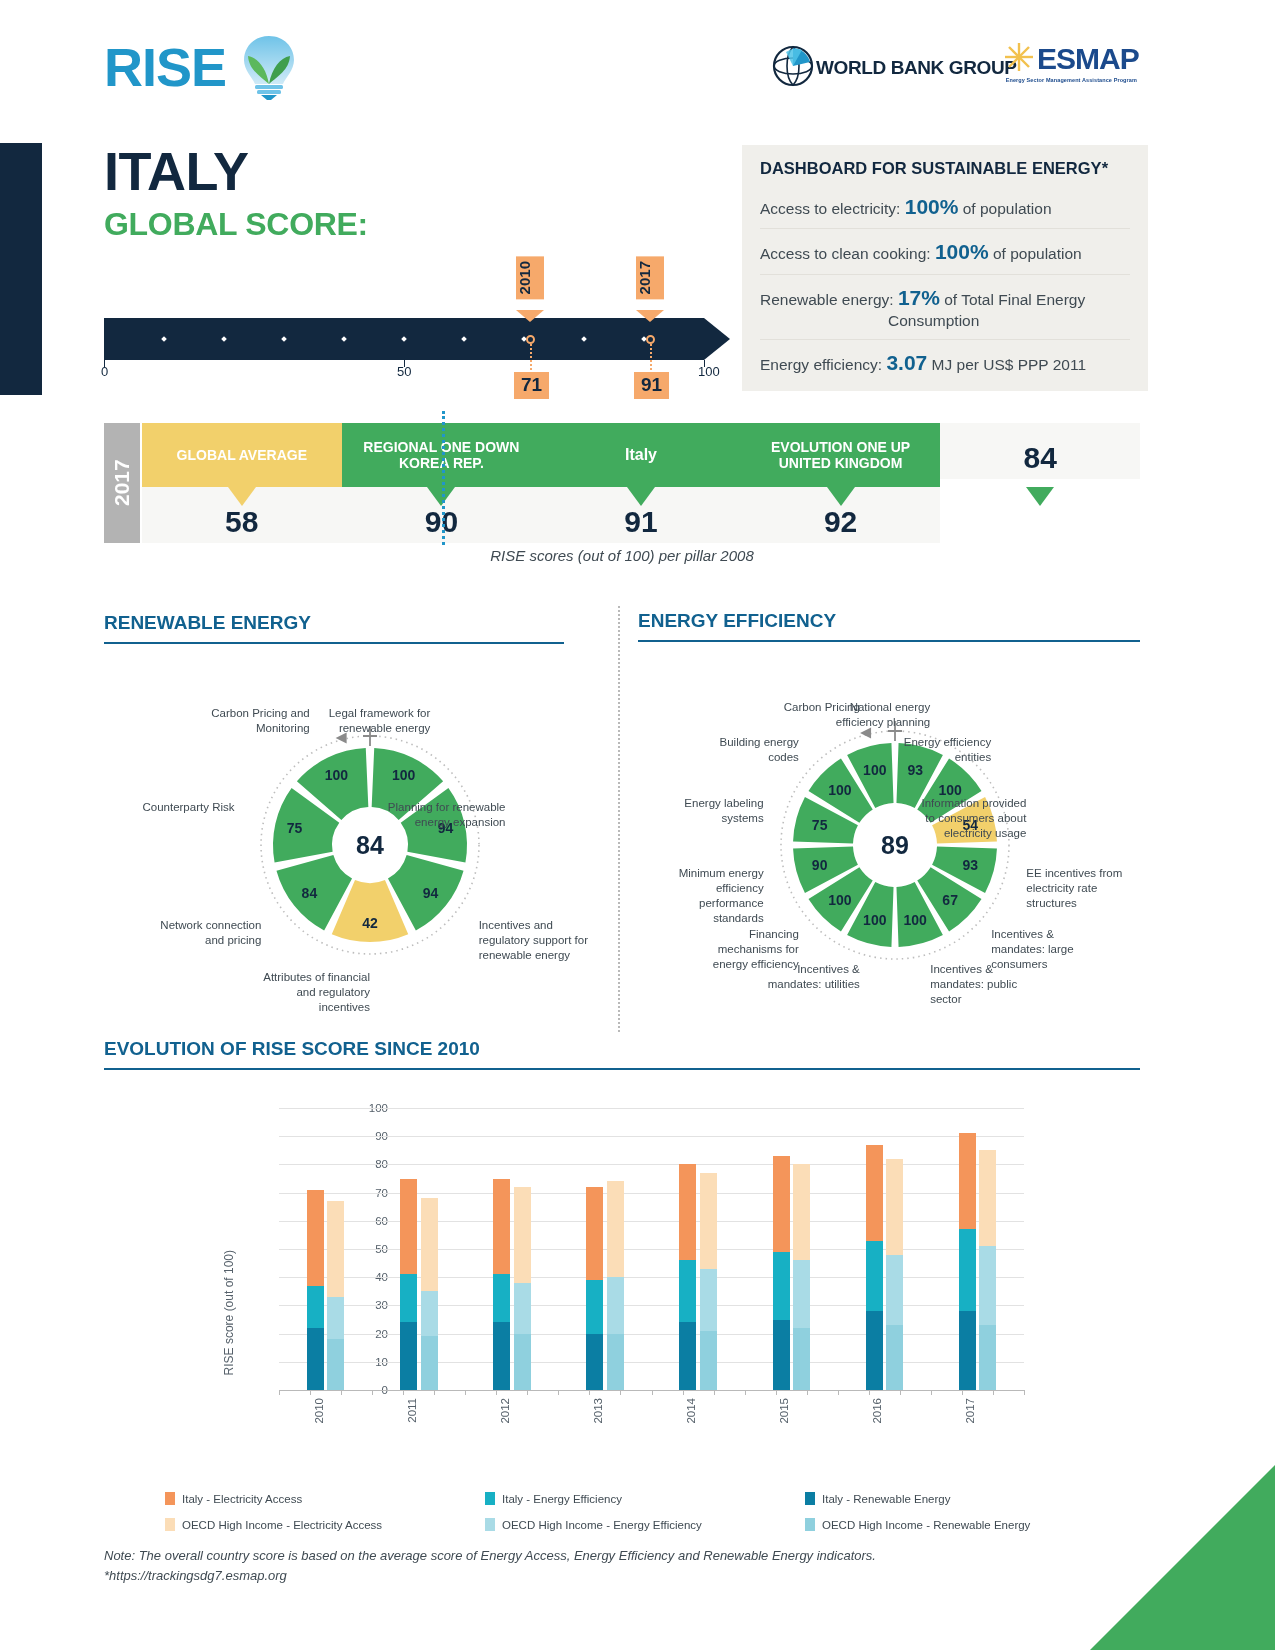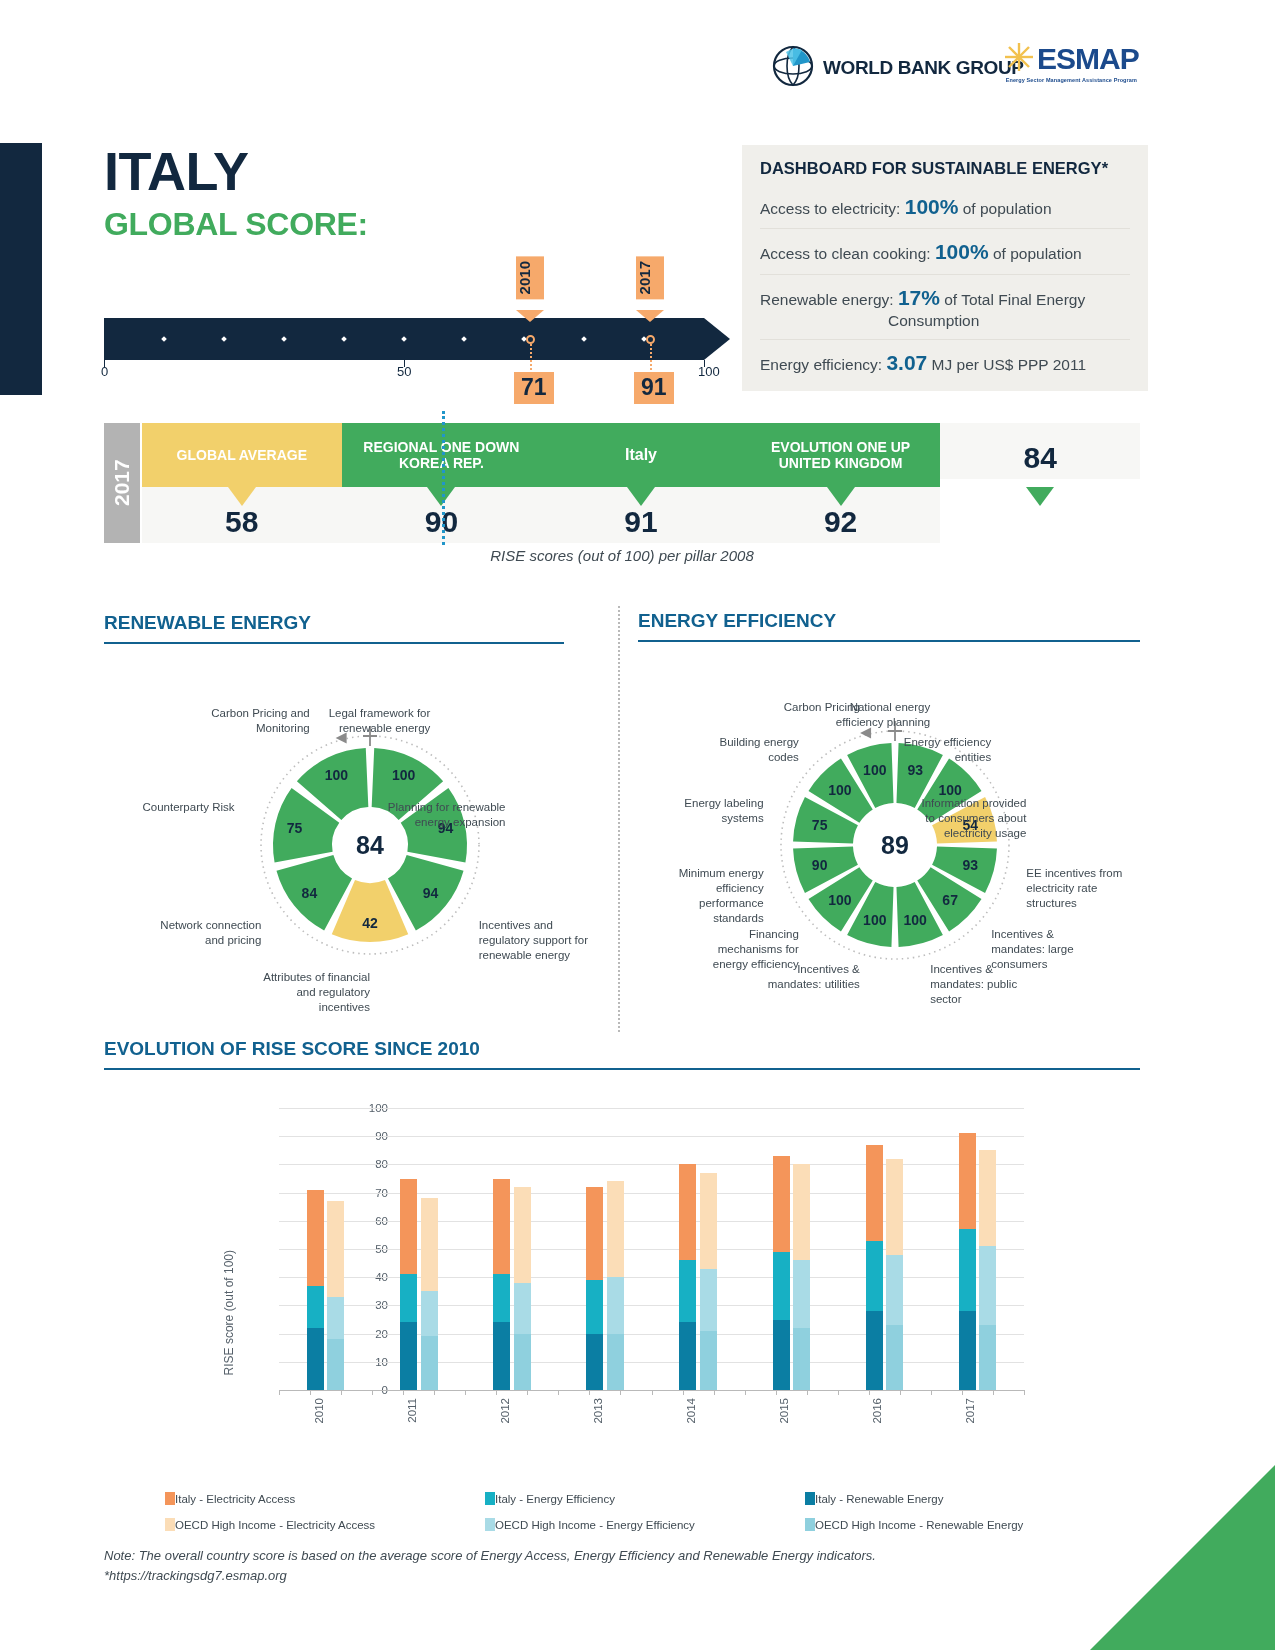--- a/index.html
+++ b/index.html
@@ -22,21 +22,21 @@
     border-bottom: 185px solid #41ab5d;
   }
   
   .header { position: absolute; left: 0; top: 0; width: 1275px; height: 120px; }
   .rise-logo { position: absolute; left: 104px; top: 34px; display: flex; align-items: center; }
   .rise-word {
     font-size: 54px; font-weight: bold; color: #2196c9;
     letter-spacing: -1px; font-family: "Liberation Sans", sans-serif;
   }
   .bulb { position: relative; width: 58px; height: 66px; margin-left: 14px; }
-  .wb-logo { position: absolute; left: 772px; top: 45px; display: flex; align-items: center; gap: 9px; }
+  .wb-logo { position: absolute; left: 772px; top: 45px; display: flex; align-items: center; gap: 2px; }
   .wb-text { font-size: 19px; font-weight: bold; color: #12283f; letter-spacing: -0.4px; }
   .esmap-logo { position: absolute; left: 1004px; top: 42px; text-align: center; }
   .esmap-word { font-size: 30px; font-weight: bold; color: #1b4a8c; letter-spacing: -1px; }
   .esmap-sub { font-size: 5.5px; font-weight: bold; color: #1b4a8c; letter-spacing: 0.1px; margin-top: 1px; }
   
   .country-title {
     position: absolute; left: 104px; top: 140px;
     font-size: 54px; font-weight: bold; color: #12283f; letter-spacing: -0.5px;
   }
   .global-score-label {
@@ -90,21 +90,21 @@
   }
   .tl-circle {
     position: absolute; width: 9px; height: 9px; border-radius: 50%;
     border: 2px solid #f6a96b; background: #12283f;
   }
   .tl-dashline {
     position: absolute; width: 0; border-left: 2px dotted #f6a96b;
   }
   .tl-score {
     position: absolute; background: #f6a96b; color: #12283f;
-    font-size: 23px; font-weight: bold; padding: 2px 7px 3px 7px;
+    font-size: 19px; font-weight: bold; padding: 2px 7px 3px 7px;
   }
   
   .compare { position: absolute; left: 104px; top: 423px; width: 1036px; height: 120px; }
   .cmp-year {
     position: absolute; left: 0; top: 0; width: 36px; height: 120px;
     background: #b3b3b3; color: #ffffff; font-size: 21px; font-weight: bold;
     writing-mode: vertical-rl; transform: rotate(180deg);
     display: flex; align-items: center; justify-content: center;
   }
   .cmp-cols { position: absolute; left: 38px; top: 0; width: 998px; height: 120px; display: flex; }
@@ -180,37 +180,56 @@
   .bar { position: absolute; bottom: 0; width: 17px; }
   .bar-seg { position: absolute; left: 0; width: 100%; }
   .xlabel {
     position: absolute; top: 308px; font-size: 11.5px; color: #55606a;
     writing-mode: vertical-rl; transform: rotate(180deg);
   }
   .xtick { position: absolute; top: 300px; width: 1px; height: 5px; background: #b9b9b9; }
   
   .legend { position: absolute; left: 165px; top: 1492px; width: 900px; }
   .leg-col { position: absolute; }
-  .leg-item { display: flex; align-items: center; margin-bottom: 13px; }
+  .leg-item { display: flex; align-items: center; gap: 7px; margin-bottom: 13px; }
   .leg-swatch { width: 10px; height: 13px; flex-shrink: 0; }
   .leg-text { font-size: 11.5px; color: #3f4a52; }
   
   .note {
     position: absolute; left: 104px; top: 1546px; width: 960px;
     font-size: 13px; font-style: italic; color: #3f4a52; line-height: 1.55;
   }
 </style>
 </head>
 <body>
 
 <div class="edge-left"></div>
 <div class="edge-corner"></div>
 
 <div class="header">
 
+  <div class="rise-logo">
+    <span class="rise-word">RISE</span>
+    <span class="bulb">
+      <svg width="58" height="66" viewBox="0 0 58 66">
+        <defs>
+          <linearGradient id="bulbg" x1="0" y1="0" x2="0" y2="1">
+            <stop offset="0%" stop-color="#6fc3e8"></stop>
+              <stop offset="100%" stop-color="#cfeaf7"></stop>
+          </linearGradient>
+        </defs>
+        <path d="M29 2 C14 2 4 13 4 26 C4 36 12 43 15 50 L43 50 C46 43 54 36 54 26 C54 13 44 2 29 2 Z" fill="url(#bulbg)"></path>
+        <path d="M29 50 C20 42 9 36 8 22 C18 24 26 34 29 50 Z" fill="#5cb85c"></path>
+        <path d="M29 50 C38 42 49 36 50 22 C40 24 32 34 29 50 Z" fill="#3f9e4d"></path>
+        <rect x="15" y="51" width="28" height="4" rx="1.5" fill="#6fc3e8"></rect>
+        <rect x="17" y="56" width="24" height="4" rx="1.5" fill="#6fc3e8"></rect>
+        <path d="M21 61 L37 61 L31 66 L27 66 Z" fill="#2196c9"></path>
+      </svg>
+    </span>
+  </div>
 
   <div class="wb-logo">
     <span>
       <svg width="42" height="42" viewBox="0 0 42 42">
         <circle cx="21" cy="21" r="19" fill="none" stroke="#12283f" stroke-width="2.2"></circle>
         <path d="M21 2 C13 10 13 32 21 40 C29 32 29 10 21 2 Z" fill="none" stroke="#12283f" stroke-width="1.6"></path>
         <ellipse cx="21" cy="21" rx="19" ry="8" fill="none" stroke="#12283f" stroke-width="1.6"></ellipse>
         <path d="M21 3 A18.5 18.5 0 0 1 38 17 L21 21 Z" fill="#2196c9"></path>
         <path d="M14 7 A18 18 0 0 1 30 5 L21 21 Z" fill="#4fc3e8" opacity="0.85"></path>
       </svg>

